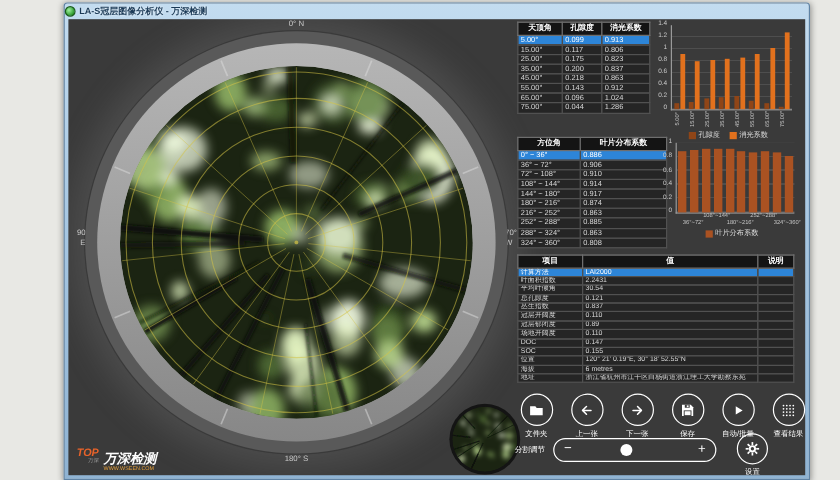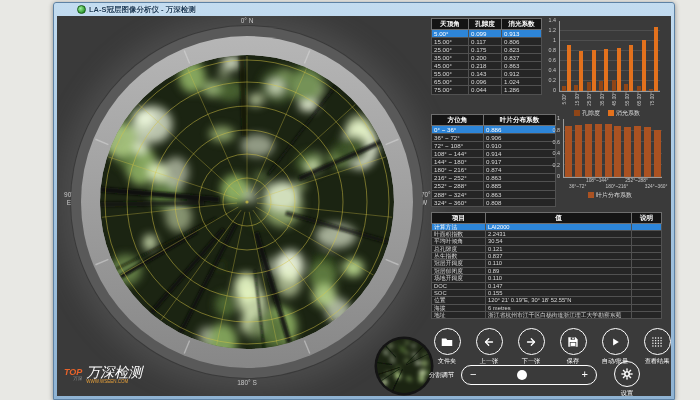--- a/index.html
+++ b/index.html
@@ -1,21 +1,21 @@
 <!DOCTYPE html>
 <html><head>
 <meta charset="utf-8">
 <style>
   html,body{margin:0;padding:0;width:700px;height:400px;overflow:hidden;
     background:#e8e8e4;font-family:"Liberation Sans",sans-serif;position:relative;}
   .window{position:absolute;left:53px;top:2px;width:620px;height:396px;
     background:linear-gradient(180deg,#c3dcf0 0%,#a8c8e3 45%,#8fb3d3 100%);
     border:1px solid #5e82a4;border-radius:3px 3px 0 0;box-shadow:0 1px 5px rgba(0,0,0,.4);}
   .titlebar{position:absolute;left:0;top:0;right:0;height:13px;display:flex;align-items:center;
-    padding-left:23px;gap:3px;}
+    padding-left:0;gap:3px;}
   .app-icon{width:7px;height:7px;border-radius:50%;
     background:radial-gradient(circle at 35% 35%,#9ef09e,#2f9b2f 70%);border:1px solid #1a5c1a;}
   .title{font-size:7.5px;font-weight:bold;color:#1b3a57;text-shadow:0 0 2px rgba(255,255,255,.9);white-space:nowrap;}
   .content{position:absolute;left:3px;right:3px;top:13px;bottom:3px;background:#3a3a3a;overflow:hidden;}
   .content::before{content:"";position:absolute;left:13px;top:9px;width:354px;height:354px;border-radius:50%;
     box-shadow:0 0 26px 12px rgba(140,140,140,.22);}
   .cmp{position:absolute;color:#c9c9c9;font-size:6.5px;text-align:center;line-height:1.25;}
   .fisheye{position:absolute;left:13px;top:9px;width:354px;height:354px;}
   .thumb{position:absolute;left:317px;top:320px;width:60px;height:60px;}
   .tblbox{position:absolute;}
@@ -45,21 +45,21 @@
   .slider{position:absolute;left:404px;top:349px;width:136px;height:20px;border:1.5px solid #fff;border-radius:11px;box-sizing:border-box;}
   .slider .minus{position:absolute;left:8px;top:50%;transform:translateY(-55%);color:#fff;font-size:11px;line-height:1;}
   .slider .plus{position:absolute;right:8px;top:50%;transform:translateY(-52%);color:#fff;font-size:11px;line-height:1;}
   .knob{position:absolute;top:50%;width:10px;height:10px;background:#fff;border-radius:50%;transform:translate(-50%,-50%);}
   .settings{position:absolute;left:549px;top:345px;width:42px;text-align:center;}
   .settings .circ{width:24px;height:24px;}
   .logo{position:absolute;left:7px;top:349px;display:flex;align-items:center;gap:4px;}
   .logo-markwrap{text-align:right;}
   .logo-mark{font-size:9px;font-style:italic;font-weight:bold;color:#e8632a;line-height:1;display:block;}
   .logo-marksub{font-size:4.5px;color:#9a9a9a;line-height:1;display:block;}
-  .logo-brand{font-size:14px;color:#fff;font-weight:normal;font-style:italic;line-height:1.1;}
+  .logo-brand{font-size:11px;color:#fff;font-weight:bold;font-style:italic;line-height:1.1;margin-top:12px;}
   .logo-url{font-size:4.5px;color:#e8a13a;line-height:1.1;}
 </style>
 </head>
 <body>
 
 <div class="window">
   <div class="titlebar">
     <span class="app-icon"></span>
     <span class="title">LA-S冠层图像分析仪 - 万深检测</span>
   </div>

